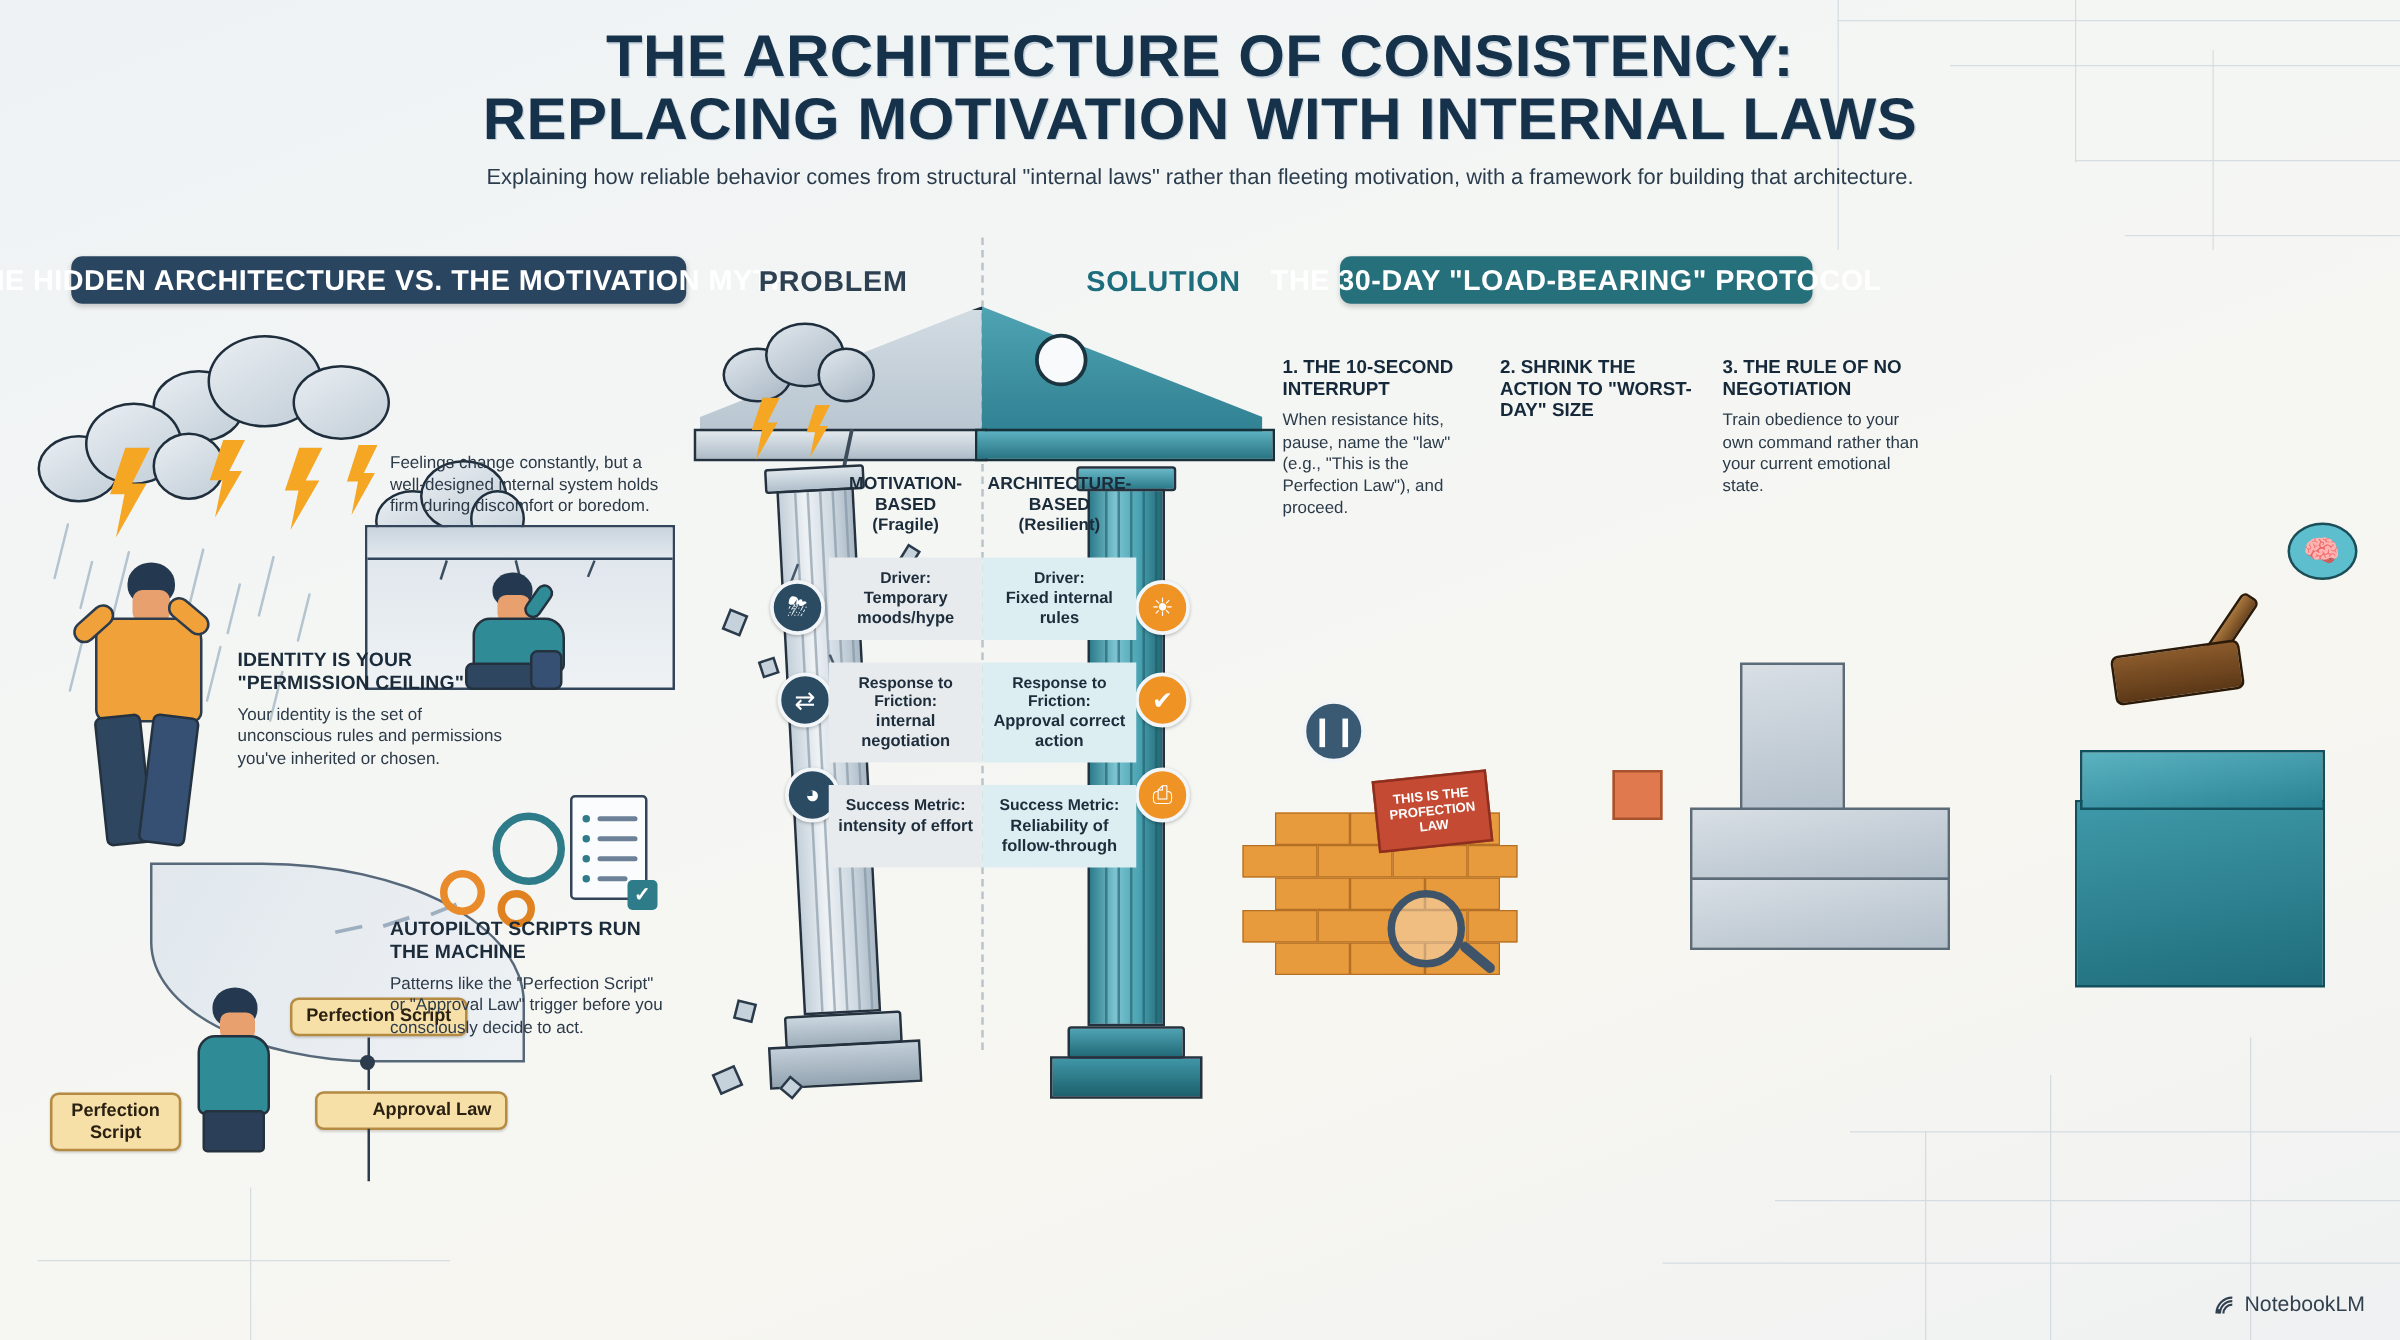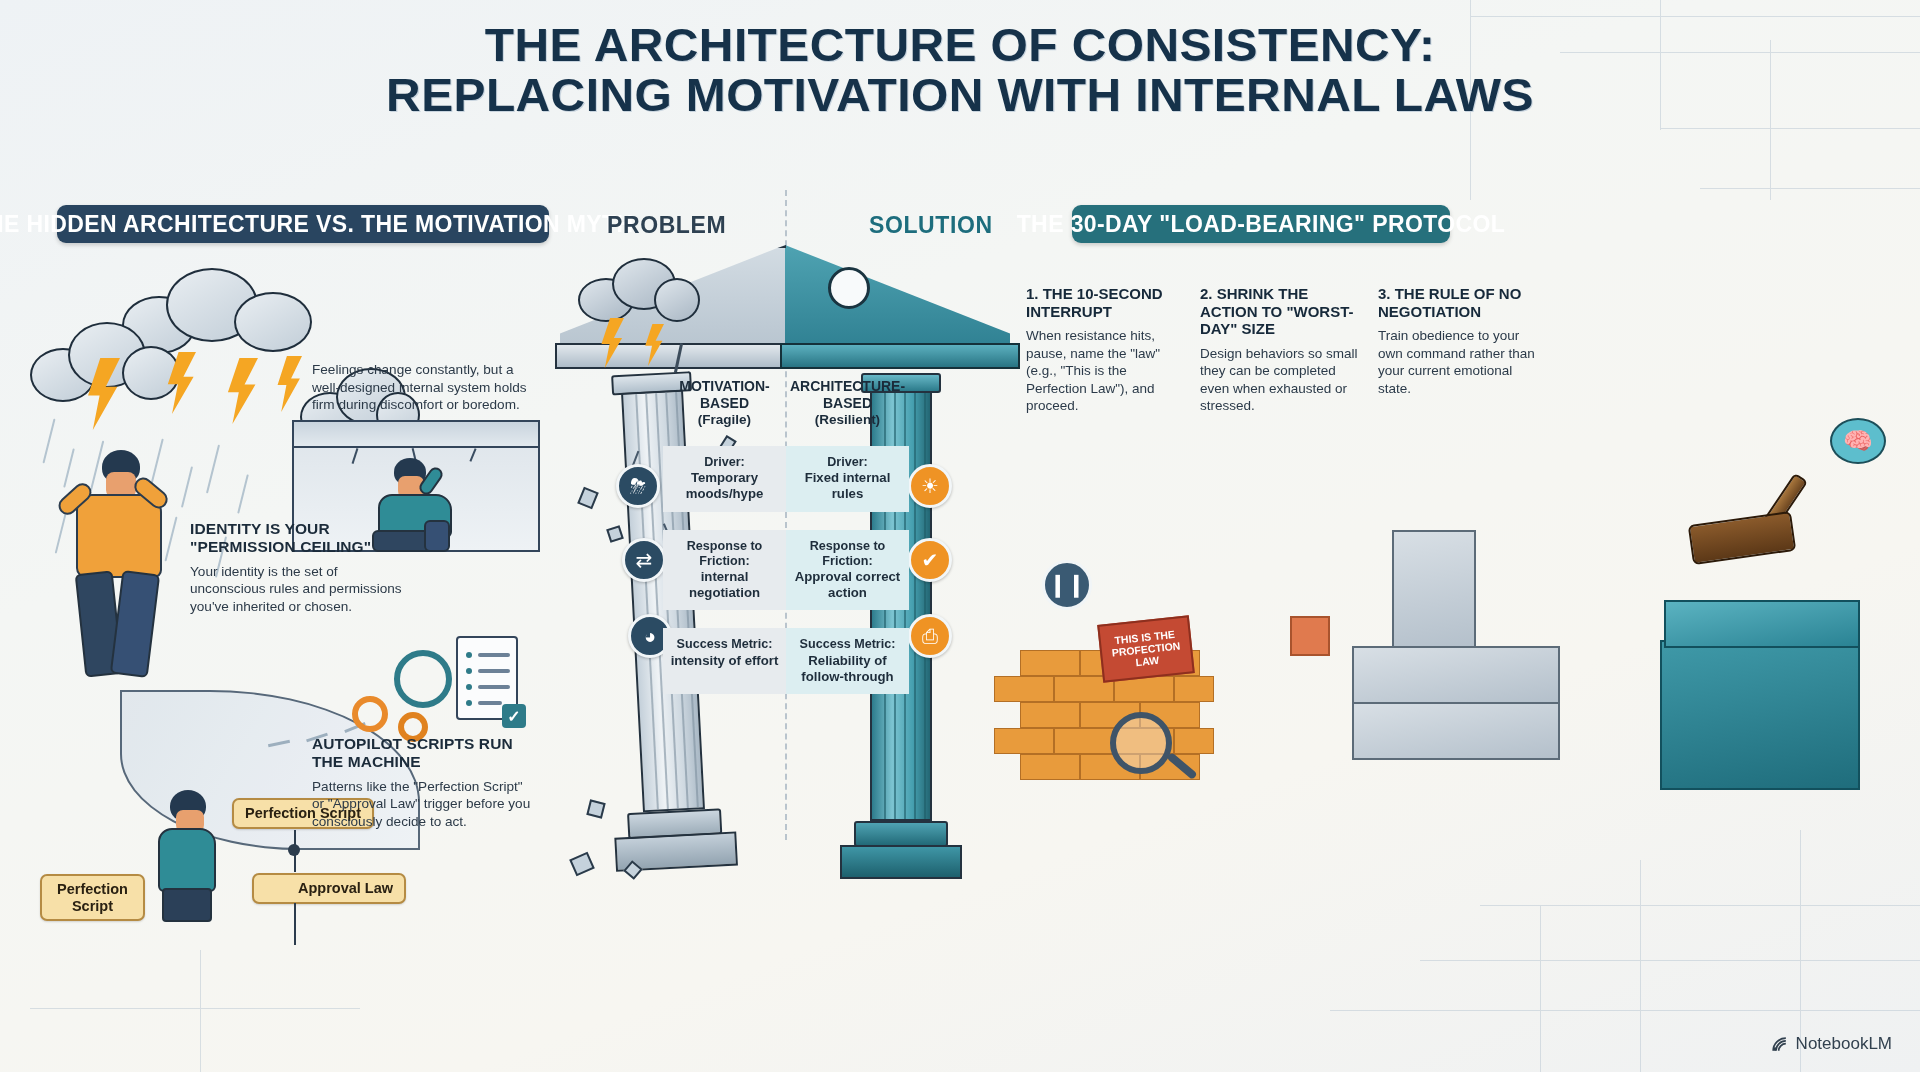--- a/index.html
+++ b/index.html
@@ -312,20 +312,21 @@
   <div class="bp-line bp-v" style="left:1800px; top:830px; height:242px;"></div>
   <div class="bp-line bp-h" style="left:30px; top:1008px; width:330px;"></div>
   <div class="bp-line bp-v" style="left:200px; top:950px; height:122px;"></div>
 </div>
 
 <div class="title-wrap">
   <div class="title">
     <span>THE ARCHITECTURE OF CONSISTENCY:</span>
     <span class="l2">REPLACING MOTIVATION WITH INTERNAL LAWS</span>
   </div>
+  <div class="subtitle">Explaining how reliable behavior comes from structural "internal laws" rather than fleeting motivation, with a framework for building that architecture.</div>
 </div>
 
 <div class="banner" id="banner-left">THE HIDDEN ARCHITECTURE VS. THE MOTIVATION MYTH</div>
 <div class="banner" id="banner-right">THE 30-DAY "LOAD-BEARING" PROTOCOL</div>
 <div class="col-label" id="label-problem">PROBLEM</div>
 <div class="col-label" id="label-solution">SOLUTION</div>
 <div class="mid-divider"></div>
 
 <div>
 
@@ -558,21 +559,20 @@
     </div>
   </div>
 </div>
 
 <div class="proto" style="left:1026px; top:285px; width:162px;">
   <h4>1. THE 10-SECOND INTERRUPT</h4>
   <p>When resistance hits, pause, name the "law" (e.g., "This is the Perfection Law"), and proceed.</p>
 </div>
 <div class="proto" style="left:1200px; top:285px; width:166px;">
   <h4>2. SHRINK THE ACTION TO "WORST-DAY" SIZE</h4>
-  <p>Design behaviors so small they can be completed even when exhausted or stressed.</p>
 </div>
 <div class="proto" style="left:1378px; top:285px; width:160px;">
   <h4>3. THE RULE OF NO NEGOTIATION</h4>
   <p>Train obedience to your own command rather than your current emotional state.</p>
 </div>
 
 <div class="brickwall">
   <div class="brick" style="left:0;   top:0;   width:60px; height:26px;"></div>
   <div class="brick" style="left:60px; top:0;   width:60px; height:26px;"></div>
   <div class="brick" style="left:120px;top:0;   width:60px; height:26px;"></div>

